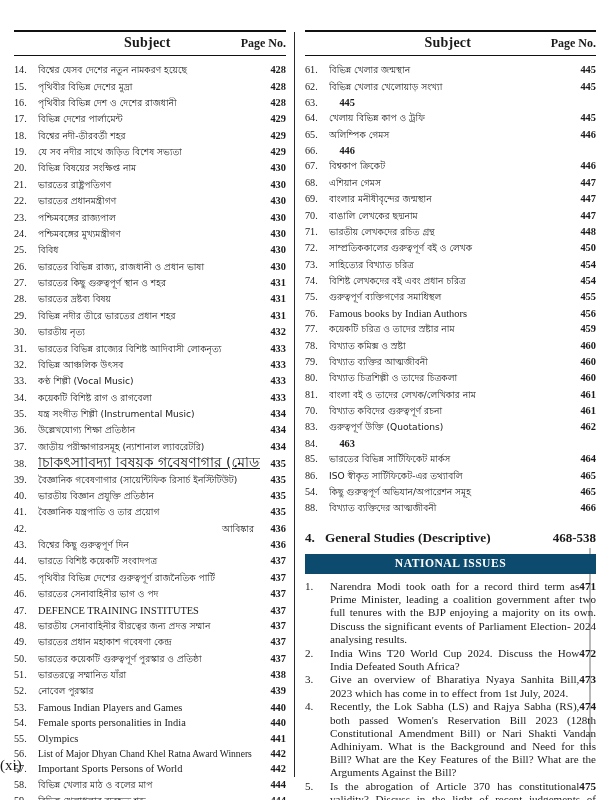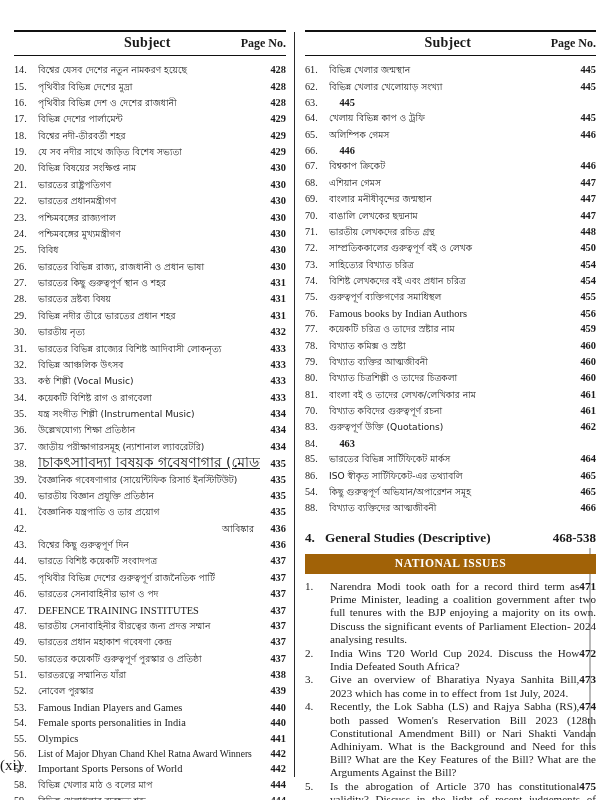--- a/index.html
+++ b/index.html
@@ -147,21 +147,21 @@
   .chapter-title {
     flex: 1;
   }
   .chapter-pages {
     font-weight: bold;
     font-size: 13px;
     white-space: nowrap;
   }
 
   .banner {
-    background: #a16207;
+    background: #0c4a6e;
     color: #ffffff;
     text-align: center;
     font-weight: bold;
     font-size: 11.6px;
     letter-spacing: 0.5px;
     padding: 3.5px 0 4px 0;
     margin-bottom: 6px;
   }
 
   .qlist { margin-top: 2px; }

